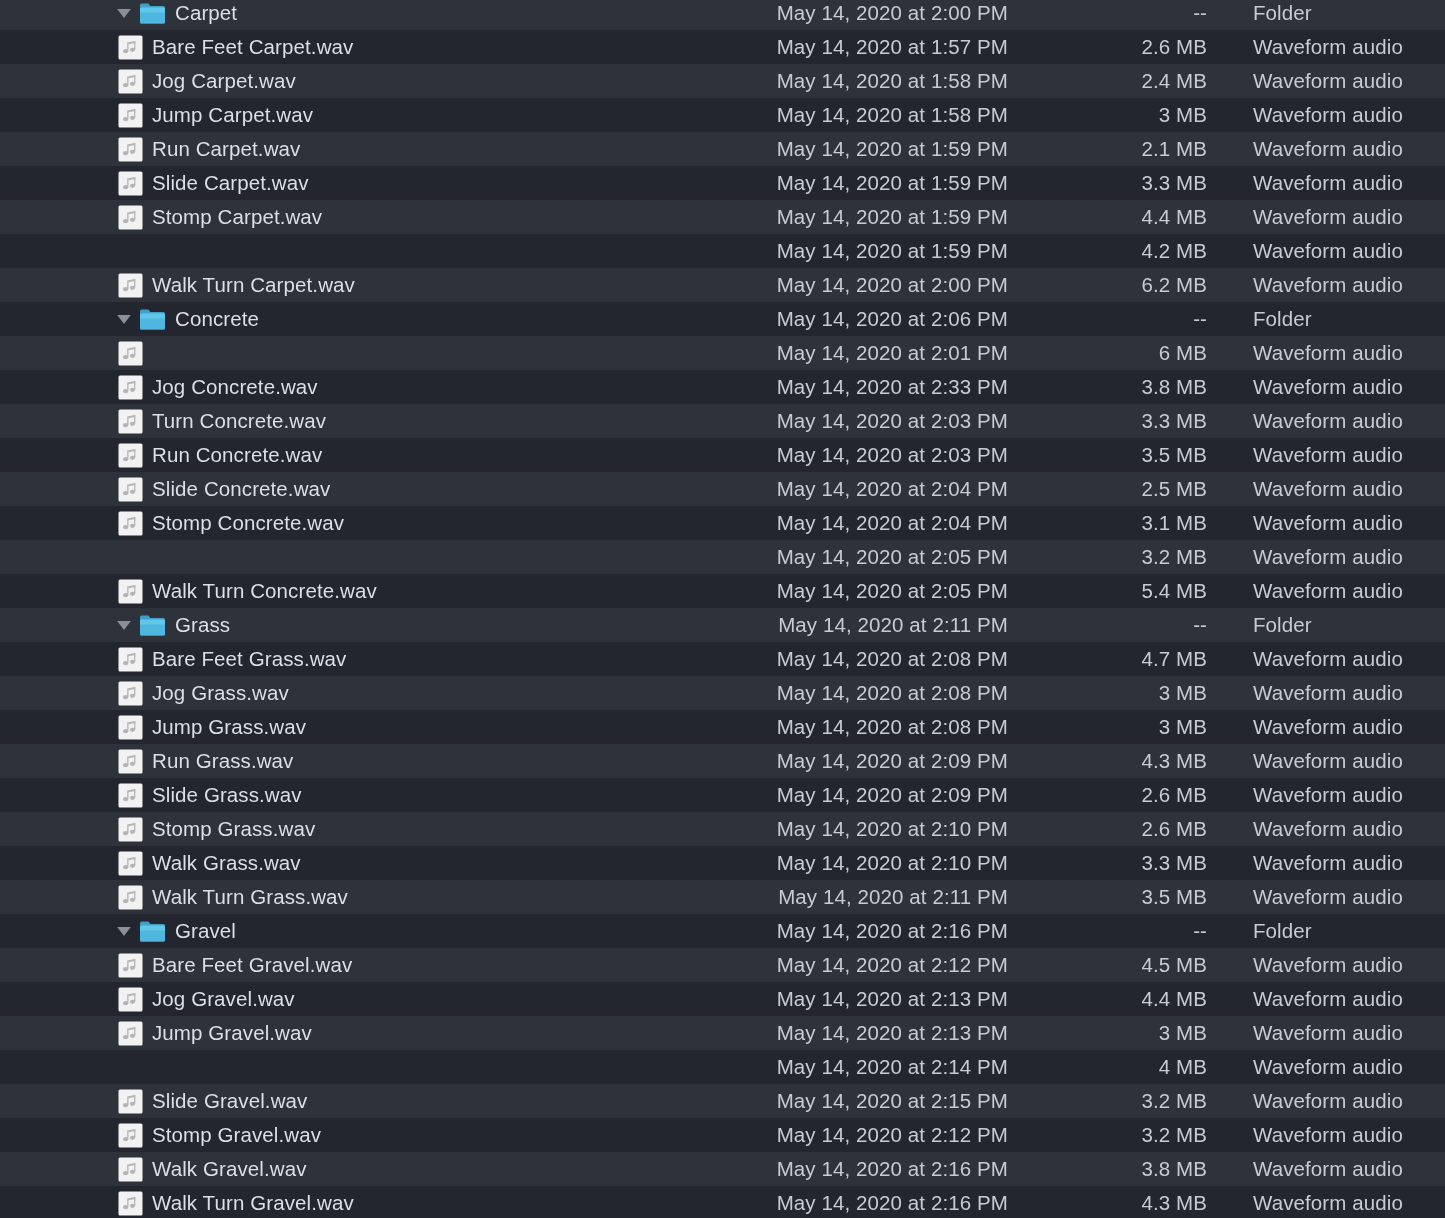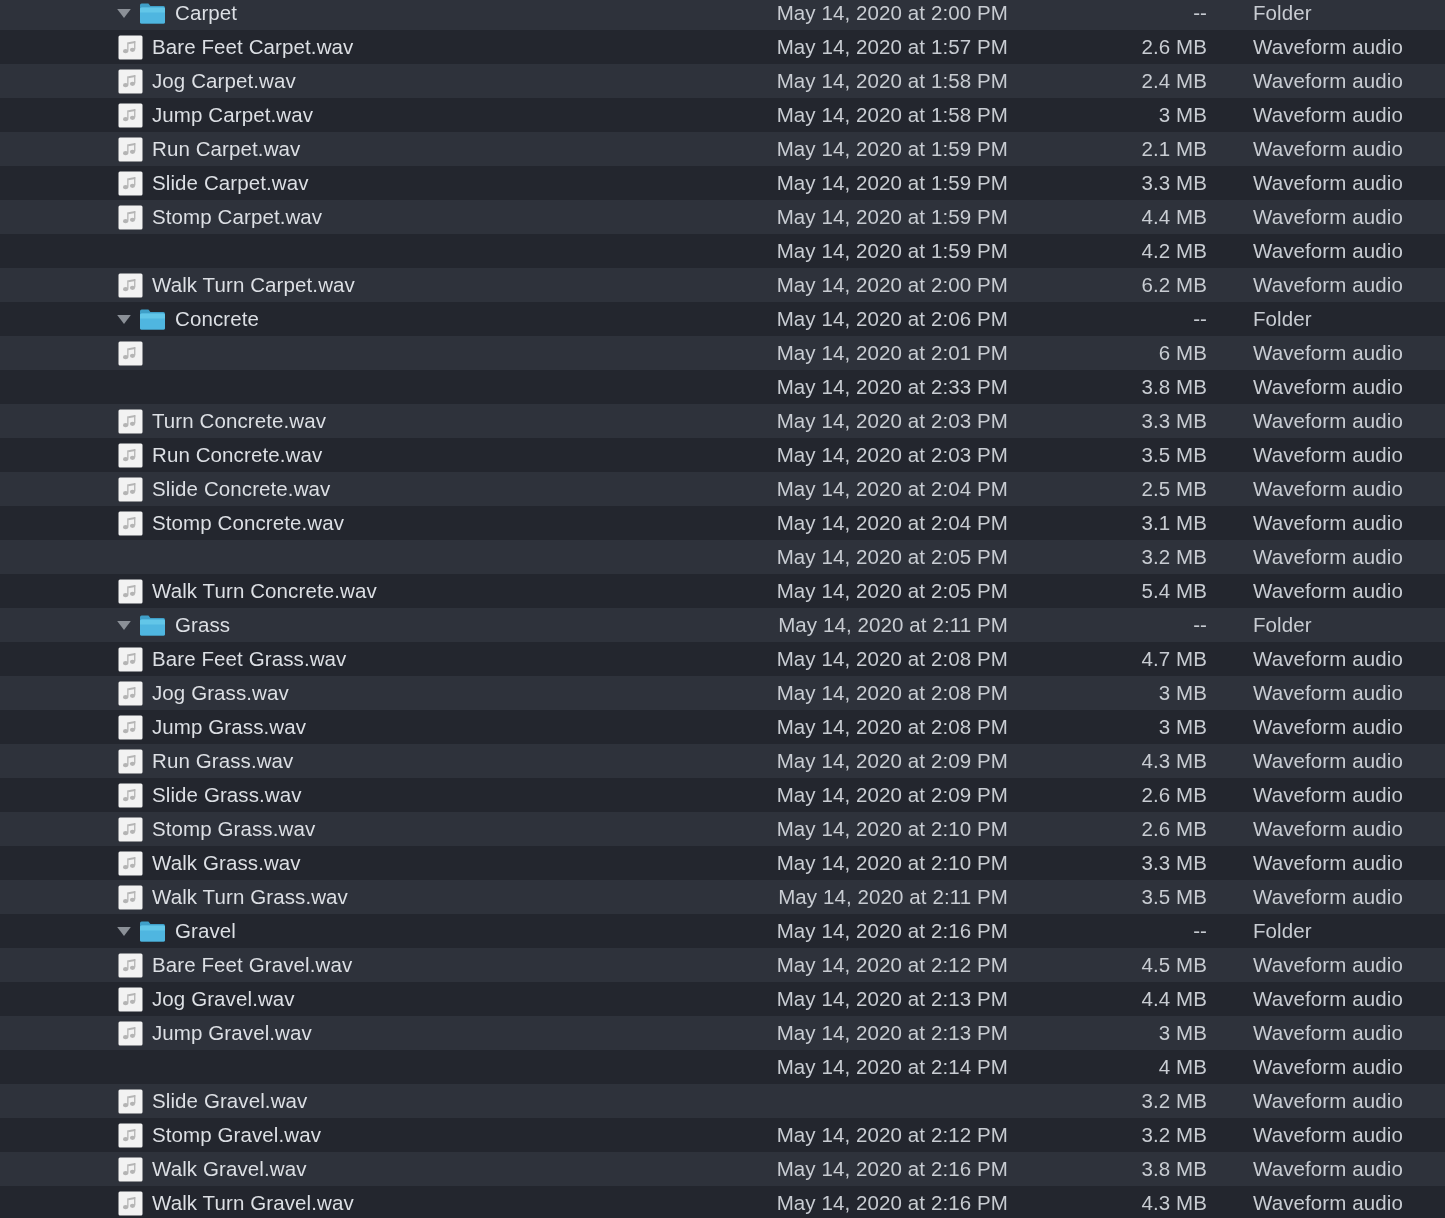--- a/index.html
+++ b/index.html
@@ -332,20 +332,35 @@
               <ellipse cx="14.5" cy="14.8" rx="2.6" ry="2.1"></ellipse>
             </g>
           </svg>
         </span>
       </div>
       <div class="date-cell">May 14, 2020 at 2:01 PM</div>
       <div class="size-cell">6 MB</div>
       <div class="kind-cell">Waveform audio</div>
     </div>
     <div class="row stripe-dark is-file">
+      <div class="name-cell">
+        <span class="audio-icon">
+          <svg viewBox="0 0 25 25" width="25" height="25" xmlns="http://www.w3.org/2000/svg">
+            <rect x="0.5" y="0.5" width="24" height="24" rx="1.5" fill="#f2f2f2"></rect>
+            <g fill="#b4b4b4">
+              <path d="M10.2 7.3 L17.2 5.9 V7.9 L10.2 9.3 Z"></path>
+              <rect x="16.1" y="5.9" width="1.3" height="8.6" rx="0.4"></rect>
+              <rect x="9.2" y="7.3" width="1.3" height="8.6" rx="0.4"></rect>
+              <ellipse cx="7.6" cy="16.2" rx="2.6" ry="2.1"></ellipse>
+              <ellipse cx="14.5" cy="14.8" rx="2.6" ry="2.1"></ellipse>
+            </g>
+          </svg>
+        </span>
+        <span class="item-name">Jog Concrete.wav</span>
+      </div>
       <div class="date-cell">May 14, 2020 at 2:33 PM</div>
       <div class="size-cell">3.8 MB</div>
       <div class="kind-cell">Waveform audio</div>
     </div>
     <div class="row stripe-light is-file">
       <div class="name-cell">
         <span class="audio-icon">
           <svg viewBox="0 0 25 25" width="25" height="25" xmlns="http://www.w3.org/2000/svg">
             <rect x="0.5" y="0.5" width="24" height="24" rx="1.5" fill="#f2f2f2"></rect>
             <g fill="#b4b4b4">
@@ -722,20 +737,21 @@
               <path d="M10.2 7.3 L17.2 5.9 V7.9 L10.2 9.3 Z"></path>
               <rect x="16.1" y="5.9" width="1.3" height="8.6" rx="0.4"></rect>
               <rect x="9.2" y="7.3" width="1.3" height="8.6" rx="0.4"></rect>
               <ellipse cx="7.6" cy="16.2" rx="2.6" ry="2.1"></ellipse>
               <ellipse cx="14.5" cy="14.8" rx="2.6" ry="2.1"></ellipse>
             </g>
           </svg>
         </span>
         <span class="item-name">Slide Gravel.wav</span>
       </div>
+      <div class="date-cell">May 14, 2020 at 2:15 PM</div>
       <div class="size-cell">3.2 MB</div>
       <div class="kind-cell">Waveform audio</div>
     </div>
     <div class="row stripe-dark is-file">
       <div class="name-cell">
         <span class="audio-icon">
           <svg viewBox="0 0 25 25" width="25" height="25" xmlns="http://www.w3.org/2000/svg">
             <rect x="0.5" y="0.5" width="24" height="24" rx="1.5" fill="#f2f2f2"></rect>
             <g fill="#b4b4b4">
               <path d="M10.2 7.3 L17.2 5.9 V7.9 L10.2 9.3 Z"></path>

